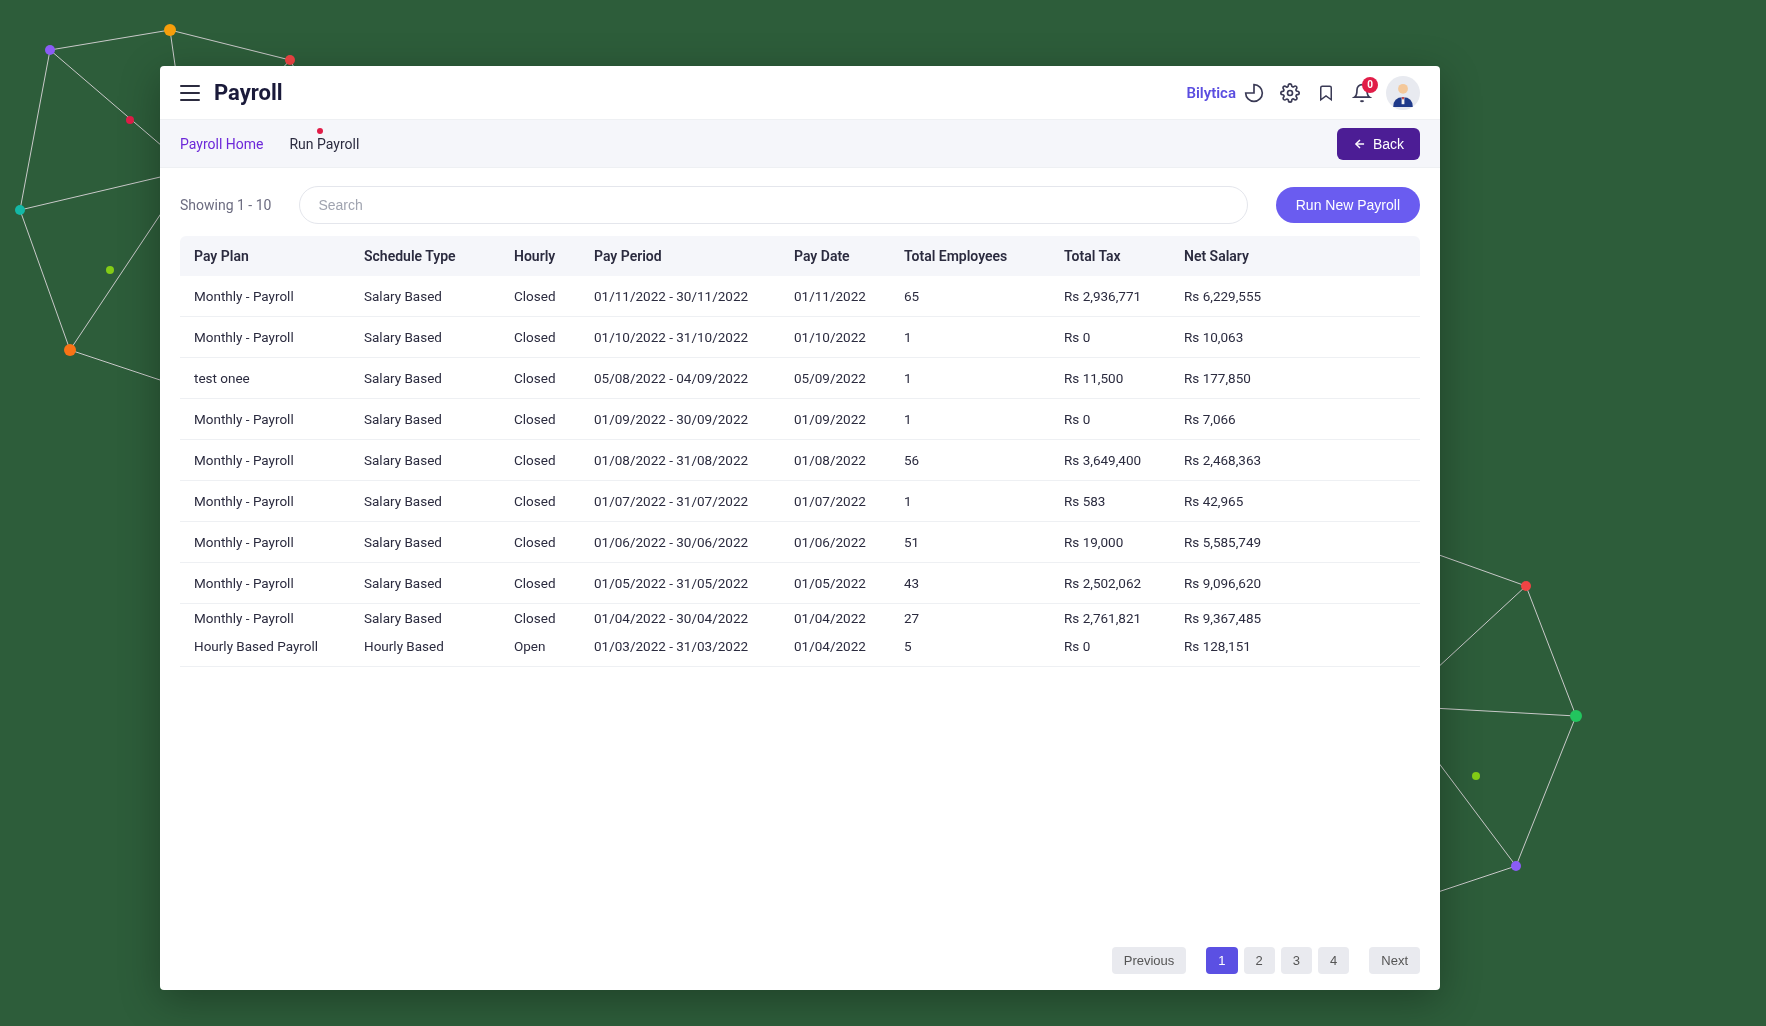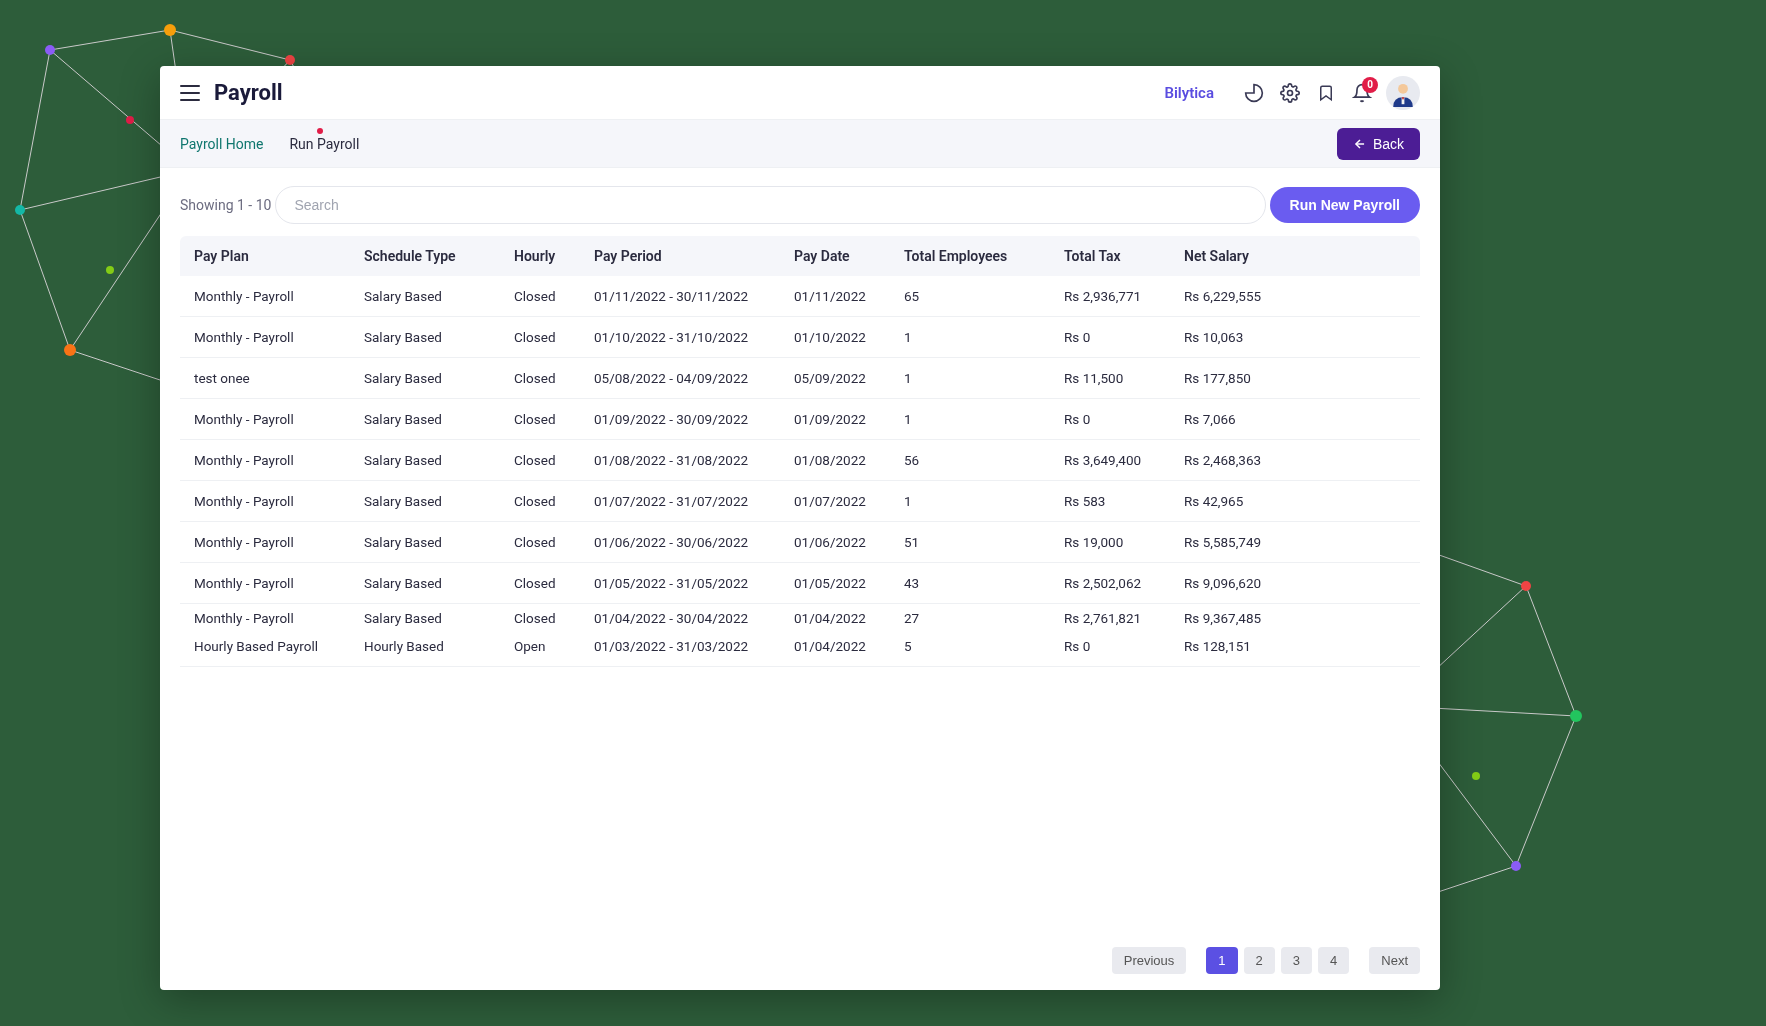--- a/index.html
+++ b/index.html
@@ -27,47 +27,47 @@
   height: 54px;
   display: flex;
   align-items: center;
   padding: 0 20px;
   border-bottom: 1px solid #eef0f3;
 }
 .menu-icon { width: 20px; height: 16px; display: flex; flex-direction: column; justify-content: space-between; cursor: pointer; }
 .menu-icon span { height: 2px; background: #2b2b3f; border-radius: 1px; }
 .page-title { font-size: 22px; font-weight: 700; color: #1a1a3a; margin-left: 14px; }
 .topbar-spacer { flex: 1; }
-.brand { color: #5a4de0; font-weight: 600; font-size: 15px; margin-right: 22px; }
+.brand { color: #5a4de0; font-weight: 600; font-size: 15px; margin-right: 0; }
 .header-icon { width: 36px; height: 36px; display: flex; align-items: center; justify-content: center; color: #3a3a55; cursor: pointer; }
 .notif { position: relative; }
 .notif-badge { position: absolute; top: 2px; right: 2px; background: #e11d48; color: #fff; font-size: 10px; font-weight: 700; width: 16px; height: 16px; border-radius: 8px; display: flex; align-items: center; justify-content: center; }
 .avatar { width: 34px; height: 34px; border-radius: 50%; background: #e8eaf0; display: flex; align-items: center; justify-content: center; overflow: hidden; margin-left: 6px; }
 .avatar svg { width: 28px; height: 28px; }
 .subbar {
   background: #f5f6fa;
   height: 48px;
   display: flex;
   align-items: center;
   padding: 0 20px;
   border-bottom: 1px solid #eef0f3;
 }
 .crumb { font-size: 14px; }
-.crumb.link { color: #0f766e; }
+.crumb.link { color: #6d28d9; }
 .crumb.sep { width: 26px; }
 .crumb.curr { color: #2b2b3f; position: relative; }
 .crumb.curr::before { content: ""; position: absolute; top: -8px; left: 28px; width: 6px; height: 6px; border-radius: 50%; background: #e11d48; }
 .subbar-spacer { flex: 1; }
 .btn-back { background: #4c1d95; color: #fff; border: none; border-radius: 6px; padding: 8px 16px; font-size: 14px; font-weight: 500; cursor: pointer; display: flex; align-items: center; gap: 6px; }
 .content { flex: 1; padding: 18px 20px 0 20px; display: flex; flex-direction: column; overflow: hidden; }
-.toolbar { display: flex; align-items: center; gap: 4px; margin-bottom: 12px; }
+.toolbar { display: flex; align-items: center; gap: 28px; margin-bottom: 12px; }
 .showing { color: #6c6c80; font-size: 14px; }
 .search-input { flex: 1; height: 38px; border: 1px solid #e4e6ec; border-radius: 20px; padding: 12px 18px; font-size: 14px; color: #444; outline: none; }
 .search-input::placeholder { color: #a0a4b0; }
-.btn-run { background: #6a5cf0; color: #fff; border: none; border-radius: 20px; padding: 10px 20px; font-size: 14px; font-weight: 700; cursor: pointer; }
+.btn-run { background: #6a5cf0; color: #fff; border: none; border-radius: 20px; padding: 10px 20px; font-size: 14px; font-weight: 400; cursor: pointer; }
 .table-wrap { flex: 1; display: flex; flex-direction: column; overflow: hidden; }
 .thead { display: grid; grid-template-columns: 170px 150px 80px 200px 110px 160px 120px 120px; background: #f5f6fa; padding: 12px 14px; border-radius: 6px 6px 0 0; }
 .th { font-size: 14px; font-weight: 600; color: #2b2b3f; }
 .tbody { flex: 1; overflow-y: hidden; }
 .trow { display: grid; grid-template-columns: 170px 150px 80px 200px 110px 160px 120px 120px; padding: 12px 14px; border-bottom: 1px solid #eef0f3; }
 .td { font-size: 13.5px; color: #2b2b3f; white-space: nowrap; overflow: hidden; text-overflow: ellipsis; }
 .trow.partial { height: 22px; overflow: hidden; padding-top: 6px; padding-bottom: 0; border-bottom: none; }
 .pagination { display: flex; justify-content: flex-end; align-items: center; gap: 20px; padding: 14px 0 16px; }
 .page-btn { background: #e9eaef; color: #555; border: none; border-radius: 4px; padding: 6px 12px; font-size: 13px; cursor: pointer; min-width: 30px; }
 .page-btn.active { background: #5b50e3; color: #fff; }

